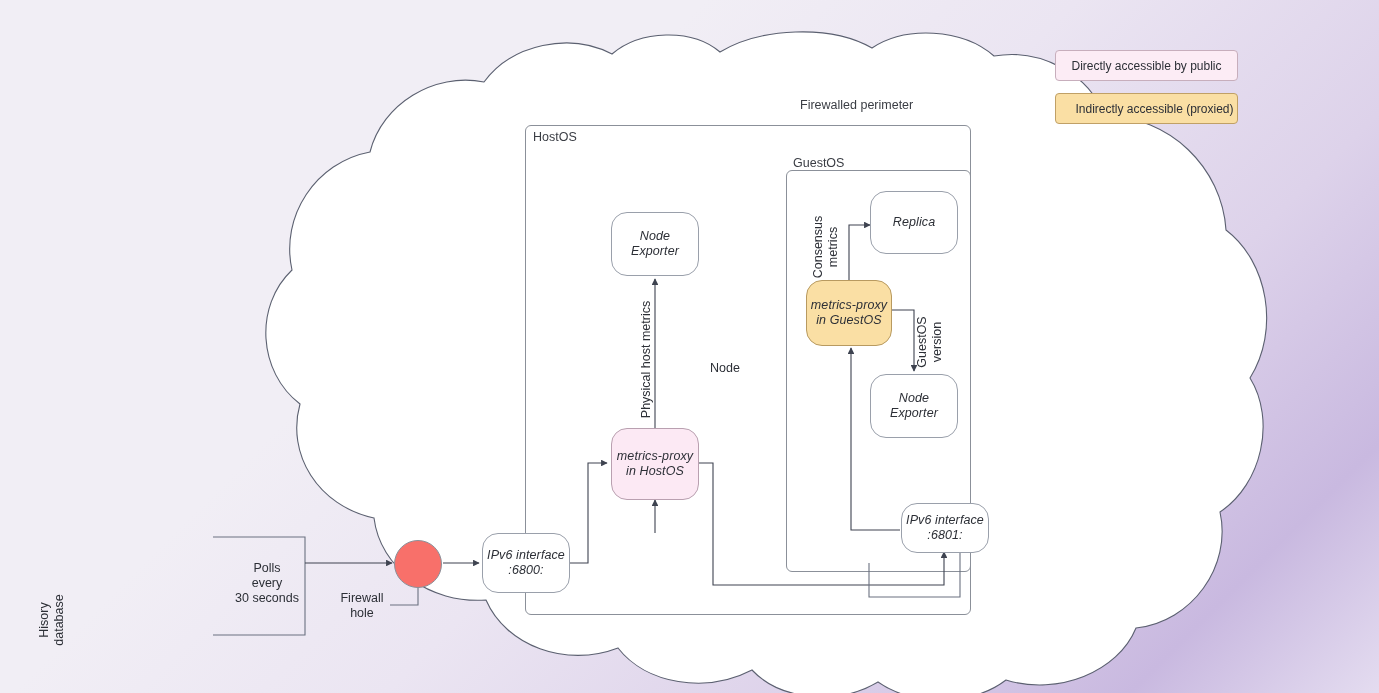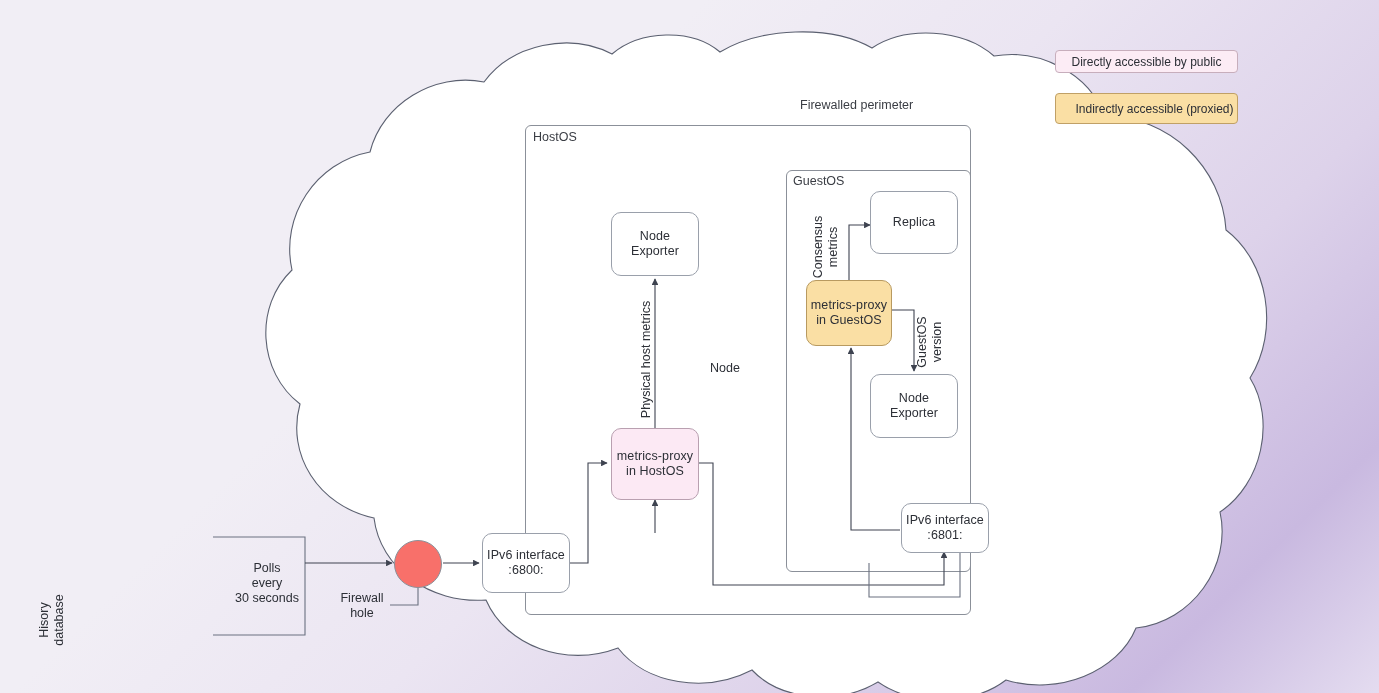--- a/index.html
+++ b/index.html
@@ -31,26 +31,27 @@
   #wire-svg { pointer-events: none; }
 
   .node {
     position: absolute;
     box-sizing: border-box;
     display: flex;
     align-items: center;
     justify-content: center;
     text-align: center;
     border: 1px solid #9aa0ab;
-    border-radius: 10px;
+    border-radius: 16px;
     background: #ffffff;
     color: #2c2f36;
     font-size: 12.5px;
     line-height: 15px;
     letter-spacing: 0.1px;
+    font-style: italic;
   }
   .node.pink { background: #fce9f4; border-color: #b9a0b0; }
   .node.orange { background: #fadfa4; border-color: #b89a60; }
 
   .grouplabel {
     position: absolute;
     color: #3a3d44;
     font-size: 12.5px;
     line-height: 15px;
     white-space: nowrap;
@@ -122,34 +123,34 @@
       C 318 506, 286 454, 300 404
       C 258 372, 254 306, 292 270
       C 280 216, 316 162, 370 152
       C 382 104, 434 72, 484 82
       C 512 44, 570 32, 612 54
       C 640 30, 692 28, 720 52
       Z" fill="#ffffff" stroke="#5b6070" stroke-width="1.1"></path>
   </svg>
 
 
-  <div class="legend pink" style="left:1055px; top:50px; width:183px; height:23px;">
+  <div class="legend pink" style="left:1055px; top:50px; width:183px; height:31px;">
     <span>Directly accessible by public</span>
   </div>
   <div class="legend orange" style="left:1055px; top:93px; width:183px; height:31px;">
     <span>Indirectly accessible (proxied)</span>
   </div>
 
   <div class="grouplabel" style="left:800px; top:66px;margin-top:32px;">Firewalled perimeter</div>
 
   <div style="position:absolute; left:525px; top:125px; width:444px; height:488px; border:1px solid #8b9099; border-radius:6px; background:transparent;"></div>
   <div class="grouplabel" style="left:533px; top:130px;">HostOS</div>
 
   <div style="position:absolute; left:786px; top:170px; width:183px; height:400px; border:1px solid #8b9099; border-radius:6px; background:transparent;"></div>
-  <div class="grouplabel" style="left:793px; top:174px;">GuestOS</div>
+  <div class="grouplabel" style="left:793px; top:156px;">GuestOS</div>
 
   <svg id="wire-svg" viewBox="0 0 1379 693">
     <defs>
       <marker id="arrow" viewBox="0 0 10 10" refX="9" refY="5" markerWidth="6" markerHeight="6" orient="auto-start-reverse">
         <path d="M 0 0 L 10 5 L 0 10 z" fill="#3e4350"></path>
       </marker>
     </defs>
     <g fill="none" stroke="#6b7180" stroke-width="1.1">
 
       <path d="M 213 537 L 305 537 L 305 563"></path>

